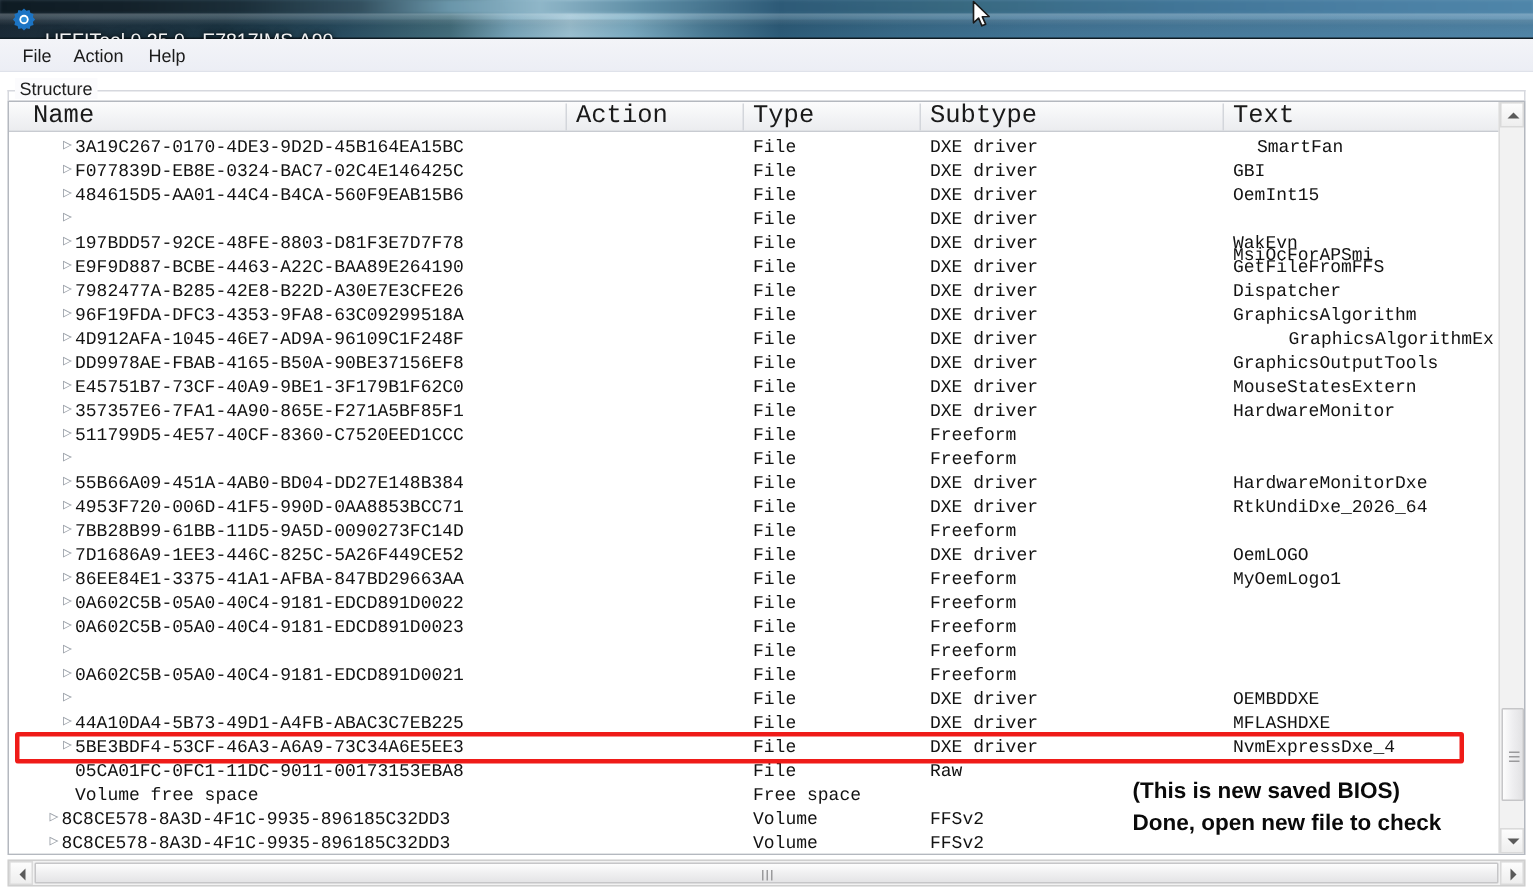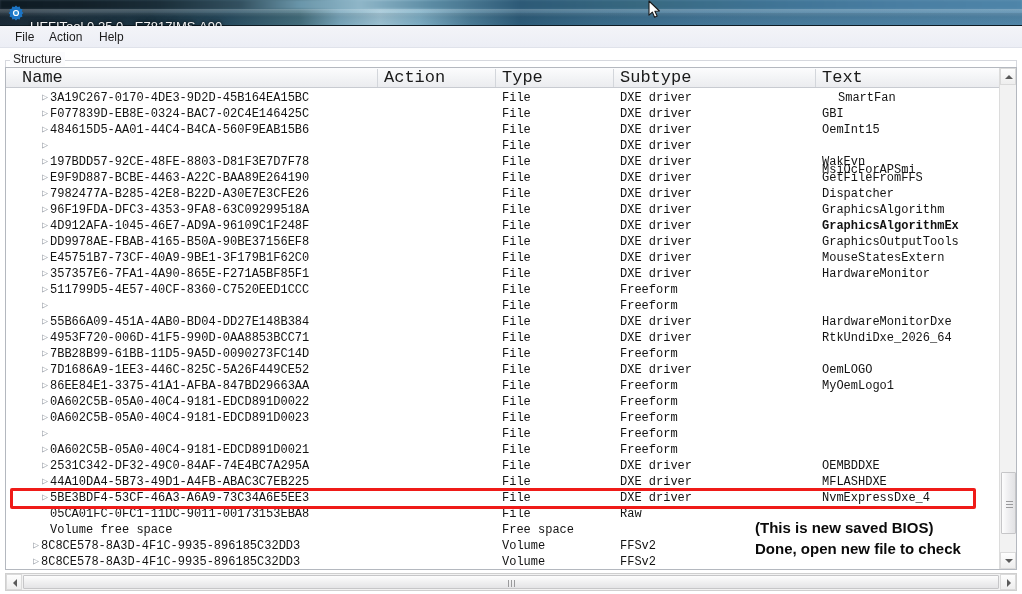--- a/index.html
+++ b/index.html
@@ -247,21 +247,21 @@
         <span class="cell" style="left: 44px;">96F19FDA-DFC3-4353-9FA8-63C09299518A</span>
         <span class="cell" style="left: 496px;">File</span>
         <span class="cell" style="left: 614px;">DXE driver</span>
         <span class="cell" style="left: 816px;">GraphicsAlgorithm</span>
       </div>
       <div class="row" style="top: 130px;">
         <span class="tri" style="left: 36px;">▷</span>
         <span class="cell" style="left: 44px;">4D912AFA-1045-46E7-AD9A-96109C1F248F</span>
         <span class="cell" style="left: 496px;">File</span>
         <span class="cell" style="left: 614px;">DXE driver</span>
-        <span class="cell" style="left: 816px; font-weight: bold;">GraphicsAlgorithmEx</span>
+        <span class="cell" style="left: 853px;">GraphicsAlgorithmEx</span>
       </div>
       <div class="row" style="top: 146px;">
         <span class="tri" style="left: 36px;">▷</span>
         <span class="cell" style="left: 44px;">DD9978AE-FBAB-4165-B50A-90BE37156EF8</span>
         <span class="cell" style="left: 496px;">File</span>
         <span class="cell" style="left: 614px;">DXE driver</span>
         <span class="cell" style="left: 816px;">GraphicsOutputTools</span>
       </div>
       <div class="row" style="top: 162px;">
         <span class="tri" style="left: 36px;">▷</span>
@@ -340,21 +340,20 @@
         <span class="cell" style="left: 614px;">Freeform</span>
       </div>
       <div class="row" style="top: 354px;">
         <span class="tri" style="left: 36px;">▷</span>
         <span class="cell" style="left: 44px;">0A602C5B-05A0-40C4-9181-EDCD891D0021</span>
         <span class="cell" style="left: 496px;">File</span>
         <span class="cell" style="left: 614px;">Freeform</span>
       </div>
       <div class="row" style="top: 370px;">
         <span class="tri" style="left: 36px;">▷</span>
-        <span class="cell" style="left: 44px;">2531C342-DF32-49C0-84AF-74E4BC7A295A</span>
         <span class="cell" style="left: 496px;">File</span>
         <span class="cell" style="left: 614px;">DXE driver</span>
         <span class="cell" style="left: 816px;">OEMBDDXE</span>
       </div>
       <div class="row" style="top: 386px;">
         <span class="tri" style="left: 36px;">▷</span>
         <span class="cell" style="left: 44px;">44A10DA4-5B73-49D1-A4FB-ABAC3C7EB225</span>
         <span class="cell" style="left: 496px;">File</span>
         <span class="cell" style="left: 614px;">DXE driver</span>
         <span class="cell" style="left: 816px;">MFLASHDXE</span>

